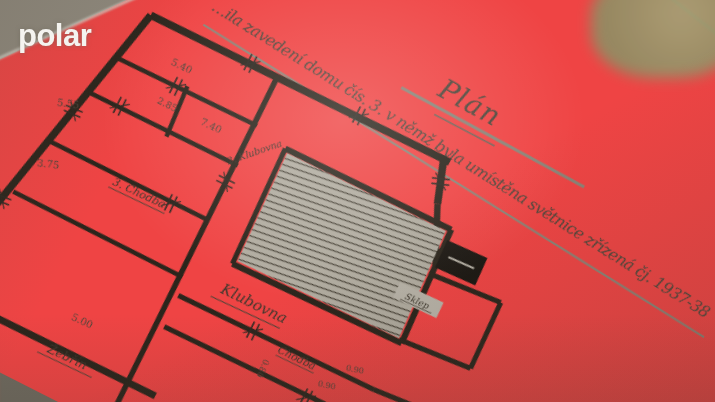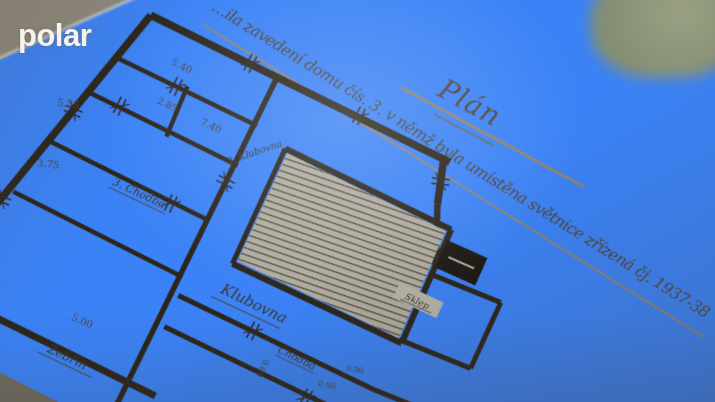--- a/index.html
+++ b/index.html
@@ -1,20 +1,20 @@
 <!DOCTYPE html>
 <html><head>
 <meta charset="utf-8">
 <style>
   html,body{margin:0;padding:0;background:#222;}
   .frame{
     position:relative;
     width:715px;height:402px;
     overflow:hidden;
-    background:#3b82f6;
+    background:#ef4444;
     font-family:"DejaVu Serif", serif;
   }
   
   .bg-grad{
     position:absolute;inset:0;
     background:
       radial-gradient(ellipse at 48% 30%, rgba(255,255,252,0.20), rgba(255,255,252,0) 46%),
       linear-gradient(118deg, rgba(88,80,66,0.16) 0%, rgba(0,0,0,0) 22%),
       linear-gradient(to bottom right, rgba(0,0,0,0) 55%, rgba(66,58,46,0.22) 100%),
       linear-gradient(to bottom, rgba(0,0,0,0) 78%, rgba(60,54,44,0.14) 100%);

